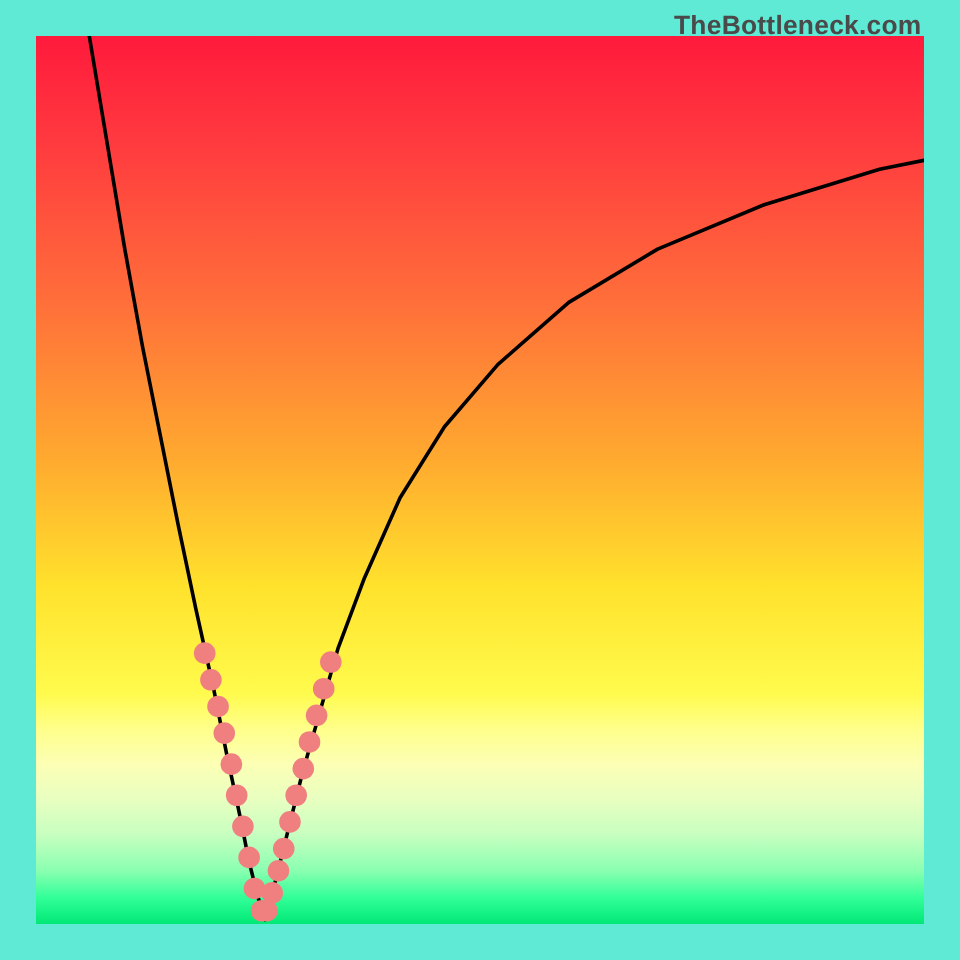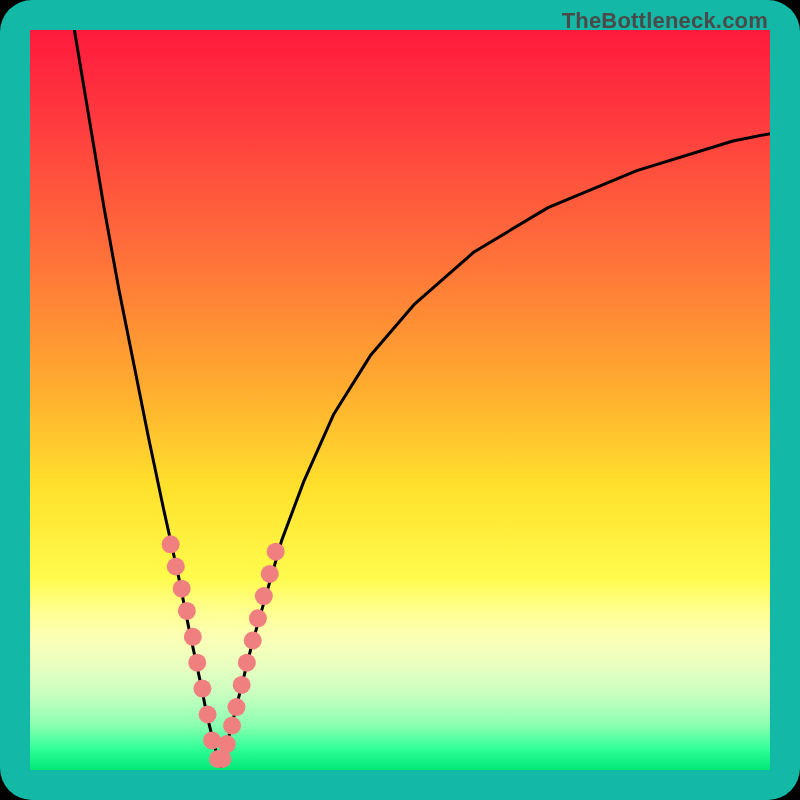--- a/index.html
+++ b/index.html
@@ -7,22 +7,21 @@
     padding: 0;
     width: 800px;
     height: 800px;
     background: #000;
     overflow: hidden;
   }
   .frame {
     position: relative;
     width: 800px;
     height: 800px;
-    background: #14b8a6;
-    border-radius: 32px;
+    background: #5eead4;
   }
   .plot-area {
     position: absolute;
     left: 30px;
     top: 30px;
     width: 740px;
     height: 740px;
   }
   .gradient {
     position: absolute;

